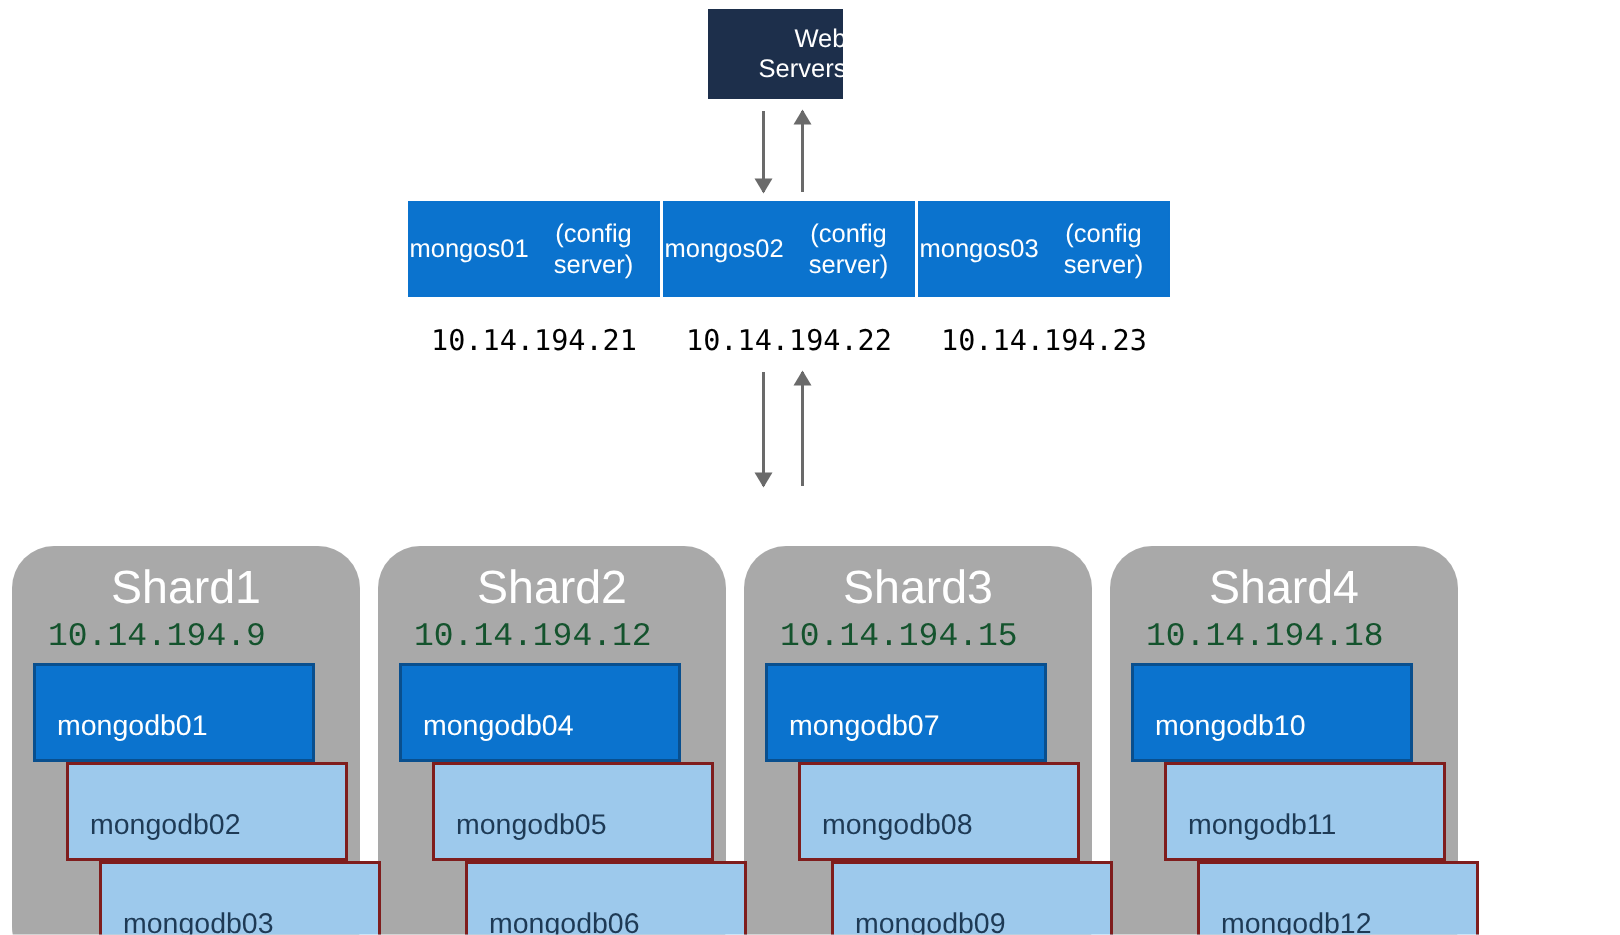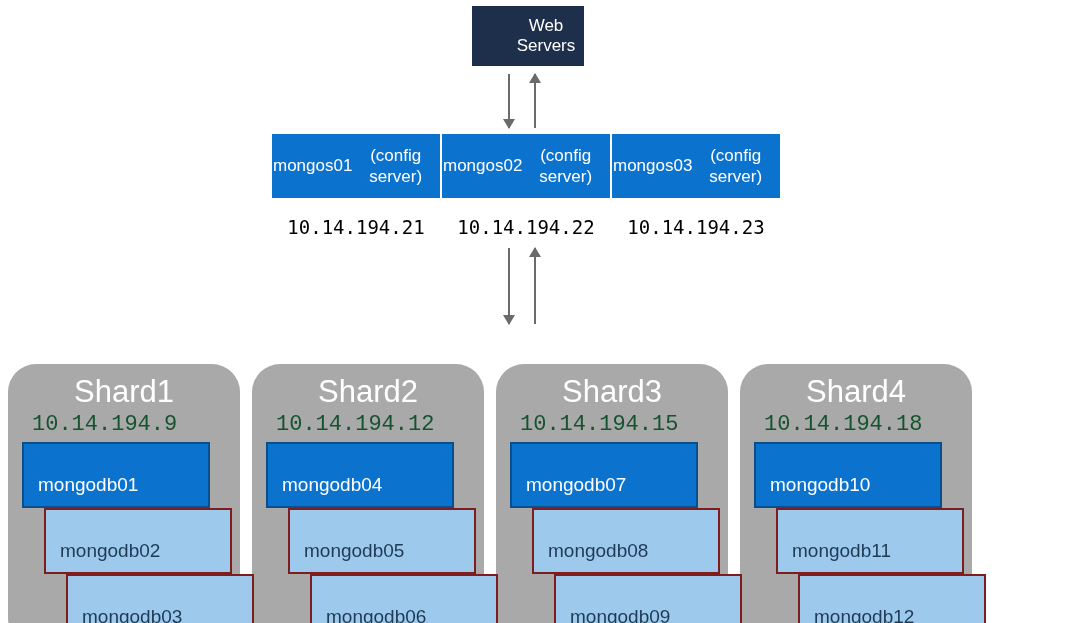--- a/index.html
+++ b/index.html
@@ -7,25 +7,25 @@
     width: 1080px;
     height: 623px;
     font-family: "Segoe UI", Arial, sans-serif;
     background: #fff;
     position: relative;
     overflow: hidden;
   }
   .web-servers {
     position: absolute;
     left: 472px; top: 6px;
-    width: 112px; height: 60px;
+    width: 90px; height: 60px;
     background: #1d2f4b;
     color: #fff;
     display: flex; align-items: center; justify-content: center;
-    text-align: center;
+    text-align: right;
     font-size: 17px;
     line-height: 1.2;
     padding-left: 36px;
   }
   .arrow {
     position: absolute;
     width: 2px;
     background: #6a6a6a;
   }
   .arrow::after, .arrow::before {

